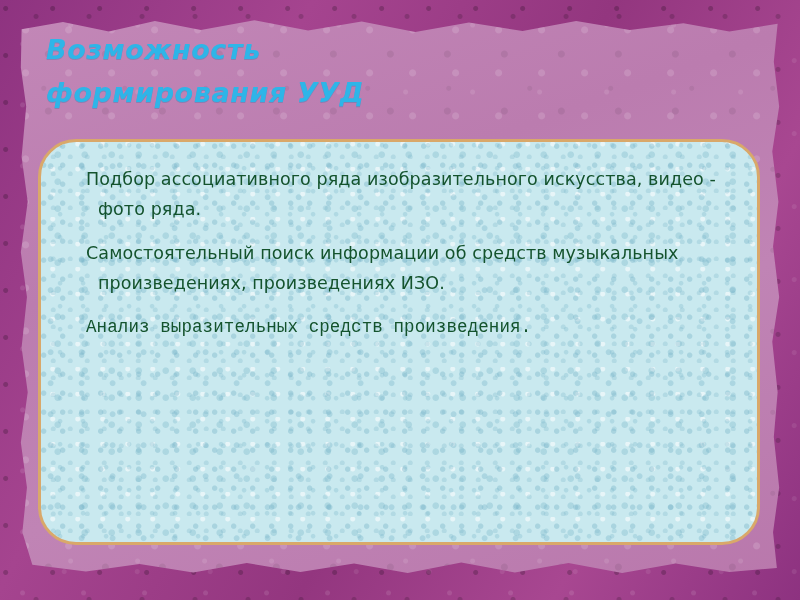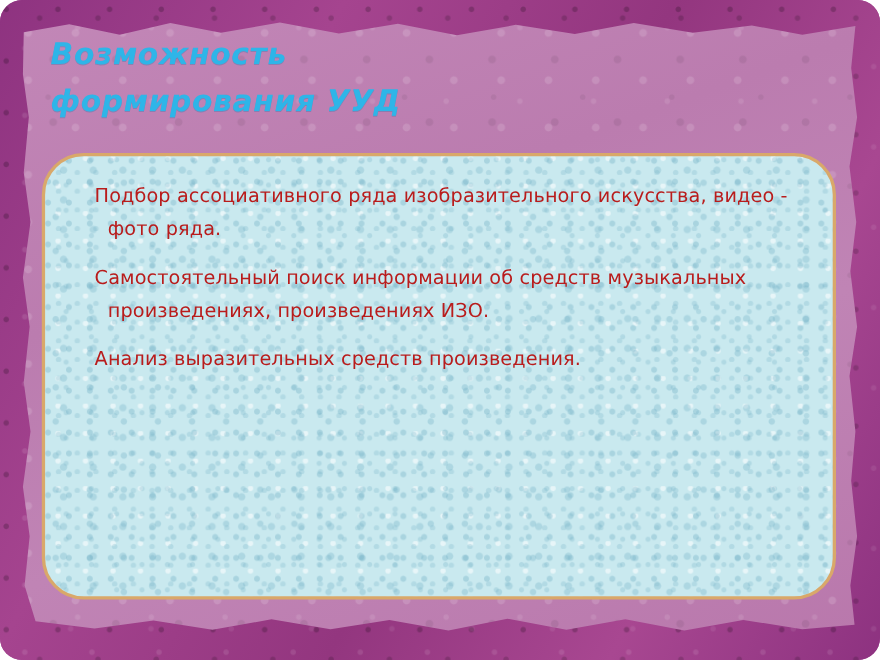--- a/index.html
+++ b/index.html
@@ -11,21 +11,20 @@
   body {
     font-family: "DejaVu Sans", sans-serif;
   }
 
   #slide {
     position: relative;
     width: 800px;
     height: 600px;
     overflow: hidden;
     background: #9c3d8b;
-    border-radius: 20px;
   }
 
   
   .frame-texture {
     position: absolute;
     inset: 0;
     background:
       radial-gradient(circle at 12% 18%, rgba(0,0,0,0.20) 0 2px, transparent 3px),
       radial-gradient(circle at 37% 72%, rgba(255,255,255,0.10) 0 2px, transparent 3px),
       radial-gradient(circle at 68% 31%, rgba(0,0,0,0.16) 0 2px, transparent 3px),
@@ -108,31 +107,31 @@
     pointer-events: none;
   }
 
   .body-list {
     position: relative;
     margin: 0;
     padding: 22px 30px 0 45px;
     list-style: none;
   }
   .body-item {
-    color: #b91c1c;
+    color: #14532d;
     font-family: "DejaVu Sans", sans-serif;
     font-size: 17.5px;
     line-height: 30px;
     margin: 0 0 14px 0;
     padding-left: 12px;
     text-indent: -12px;
     letter-spacing: 0.1px;
     max-width: 640px;
   }
-  .body-item:last-child { margin-bottom: 0; }
+  .body-item:last-child { margin-bottom: 0; font-family: Liberation Mono, monospace; }
 </style>
 </head>
 <body>
 
 <div id="slide">
 
   <div class="frame-texture"></div>
 
   <div class="paper"></div>
 

